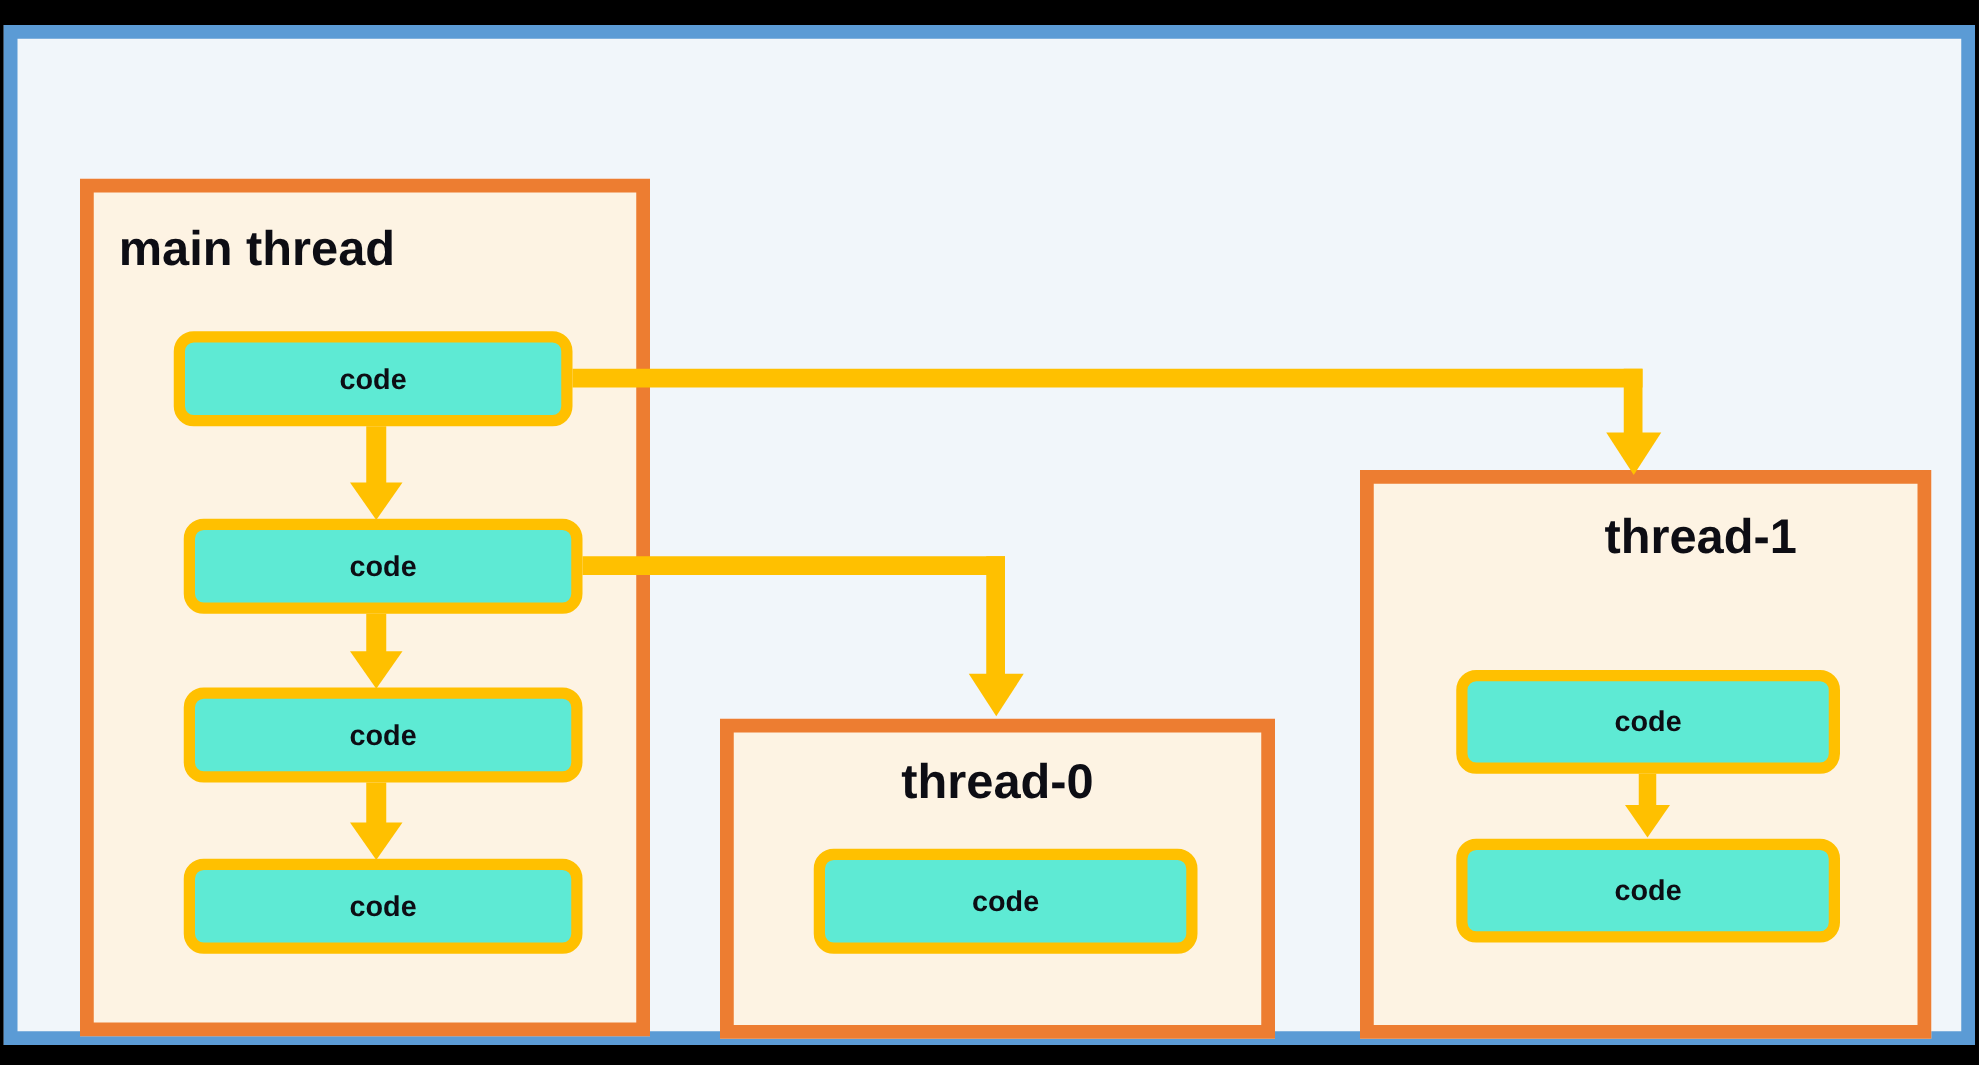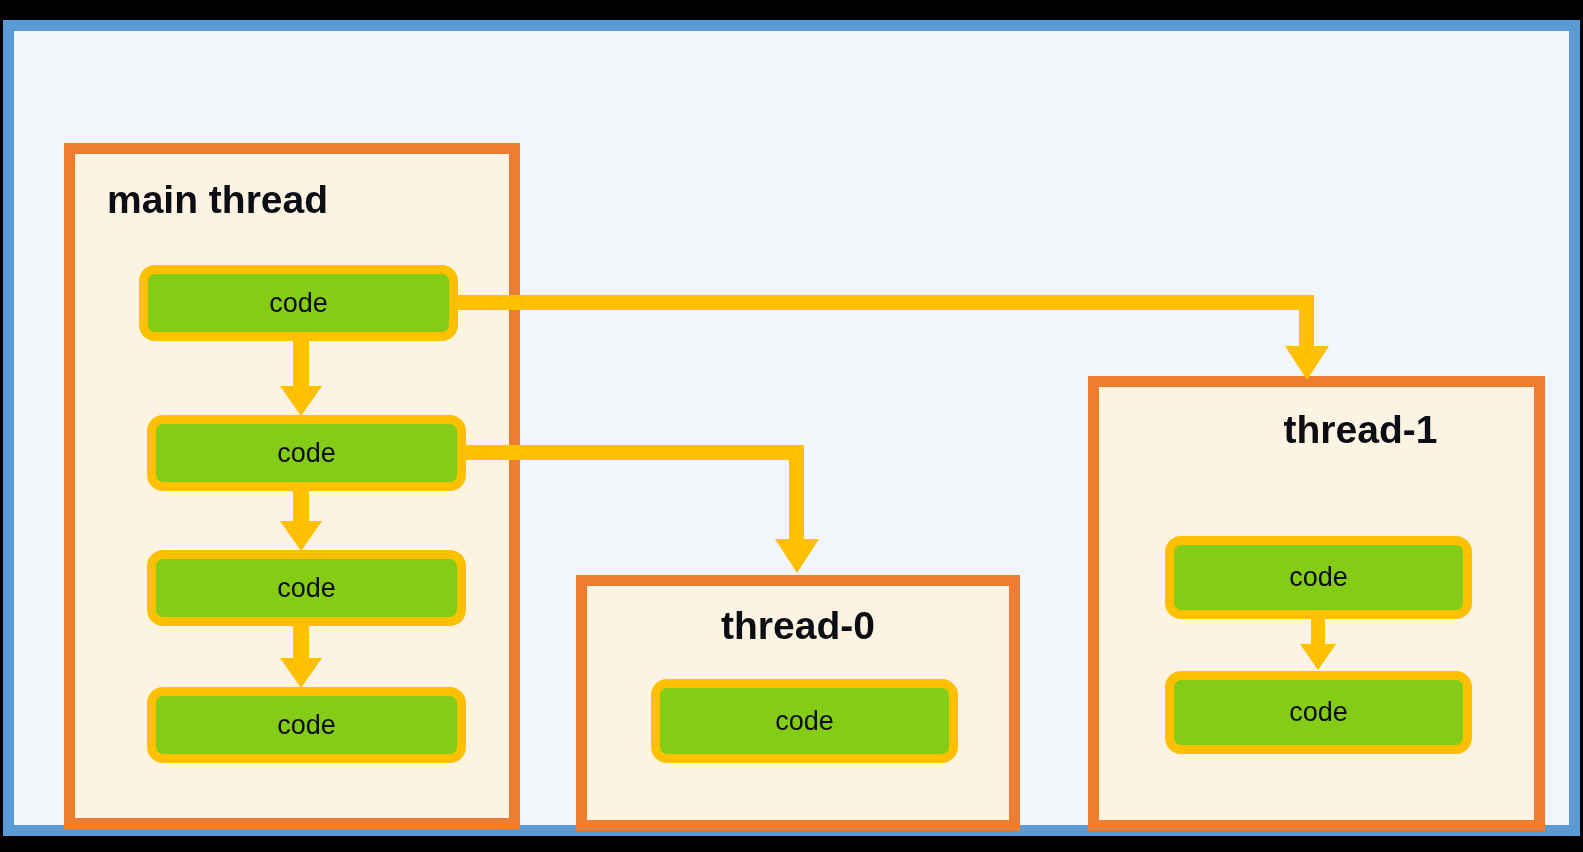--- a/index.html
+++ b/index.html
@@ -60,21 +60,21 @@
     width: 100%;
     text-align: center;
     font-size: 39px;
     font-weight: bold;
     color: #0D0D14;
     line-height: 1;
   }
 
   .thread-title.left-align {
     text-align: left;
-    padding-left: 32px;
+    padding-left: 20px;
     box-sizing: border-box;
   }
 
   #main-thread {
     left: 50px;
     top: 112px;
     width: 456px;
     height: 686px;
   }
   #main-thread > .thread-title { top: 26px; }
@@ -94,26 +94,26 @@
     height: 455px;
   }
   #thread-1 > .thread-title { top: 23px; padding-left: 44px; }
 
   
   .code-box {
     position: absolute;
     box-sizing: border-box;
     border: 9px solid #FFC000;
     border-radius: 16px;
-    background: #84cc16;
+    background: #5eead4;
     display: flex;
     align-items: center;
     justify-content: center;
-    font-size: 27px;
-    font-weight: normal;
+    font-size: 23px;
+    font-weight: bold;
     color: #0D0D14;
   }
 
   
   #code-m0 { left: 125px; top: 234px; width: 319px; height: 76px; }
   #code-m1 { left: 133px; top: 384px; width: 319px; height: 76px; }
   #code-m2 { left: 133px; top: 519px; width: 319px; height: 76px; }
   #code-m3 { left: 133px; top: 656px; width: 319px; height: 76px; }
 
   

